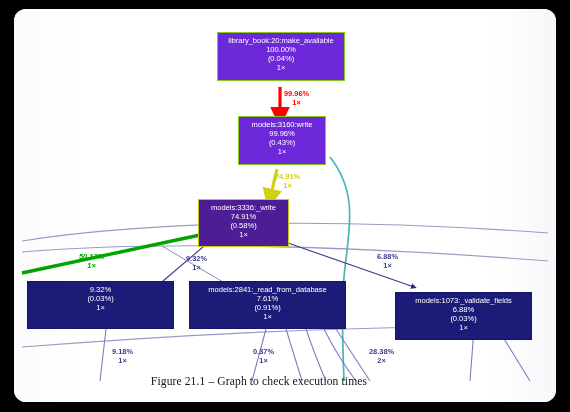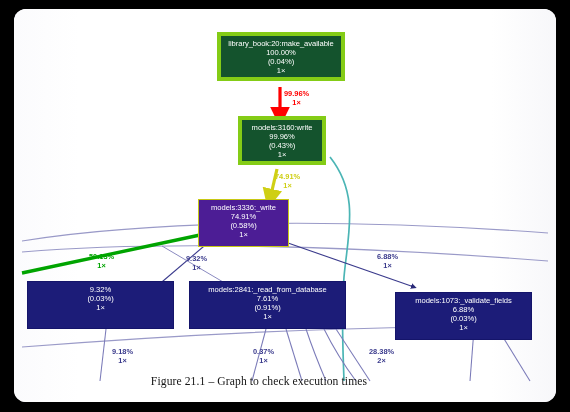--- a/index.html
+++ b/index.html
@@ -52,21 +52,21 @@
     font-size: 7.6px;
     padding-top: 4px;
     letter-spacing: -0.05px;
     white-space: nowrap;
   }
   .node .nm { display: block; font-size: 7.6px; }
   .node .v1 { display: block; }
   .node .v2 { display: block; }
   .node .v3 { display: block; }
 
-  .node.red  { background: #14532d; border: 4px solid #84cc16; color:#ffffff; }
+  .node.red  { background: #6d28d9; border: 1px solid #84cc16; color:#ffffff; }
   .node.ylw  { background: #4c1d95; border: 1px solid #c8c814; color:#ffffff; }
   .node.navy { background: #1c1c78; border: 1px solid #14146a; color:#ffffff; }
 
   .edge-label {
     position: absolute;
     font-size: 7.4px;
     line-height: 1.25;
     text-align: center;
     white-space: nowrap;
     font-weight: bold;
@@ -191,21 +191,21 @@
     <div class="edge-label lbl-red" style="left:270px; top:80px;">
       <span class="l1">99.96%</span>
       <span class="l2">1×</span>
     </div>
 
     <div class="edge-label lbl-ylw" style="left:261px; top:163px;">
       <span class="l1">74.91%</span>
       <span class="l2">1×</span>
     </div>
 
-    <div class="edge-label lbl-green" style="left:75px; top:243px;">
+    <div class="edge-label lbl-green" style="left:65px; top:243px;font-style:italic;">
       <span class="l1">50.13%</span>
       <span class="l2">1×</span>
     </div>
 
     <div class="edge-label lbl-navy" style="left:172px; top:245px;">
       <span class="l1">9.32%</span>
       <span class="l2">1×</span>
     </div>
 
     <div class="edge-label lbl-navy" style="left:363px; top:243px;">

